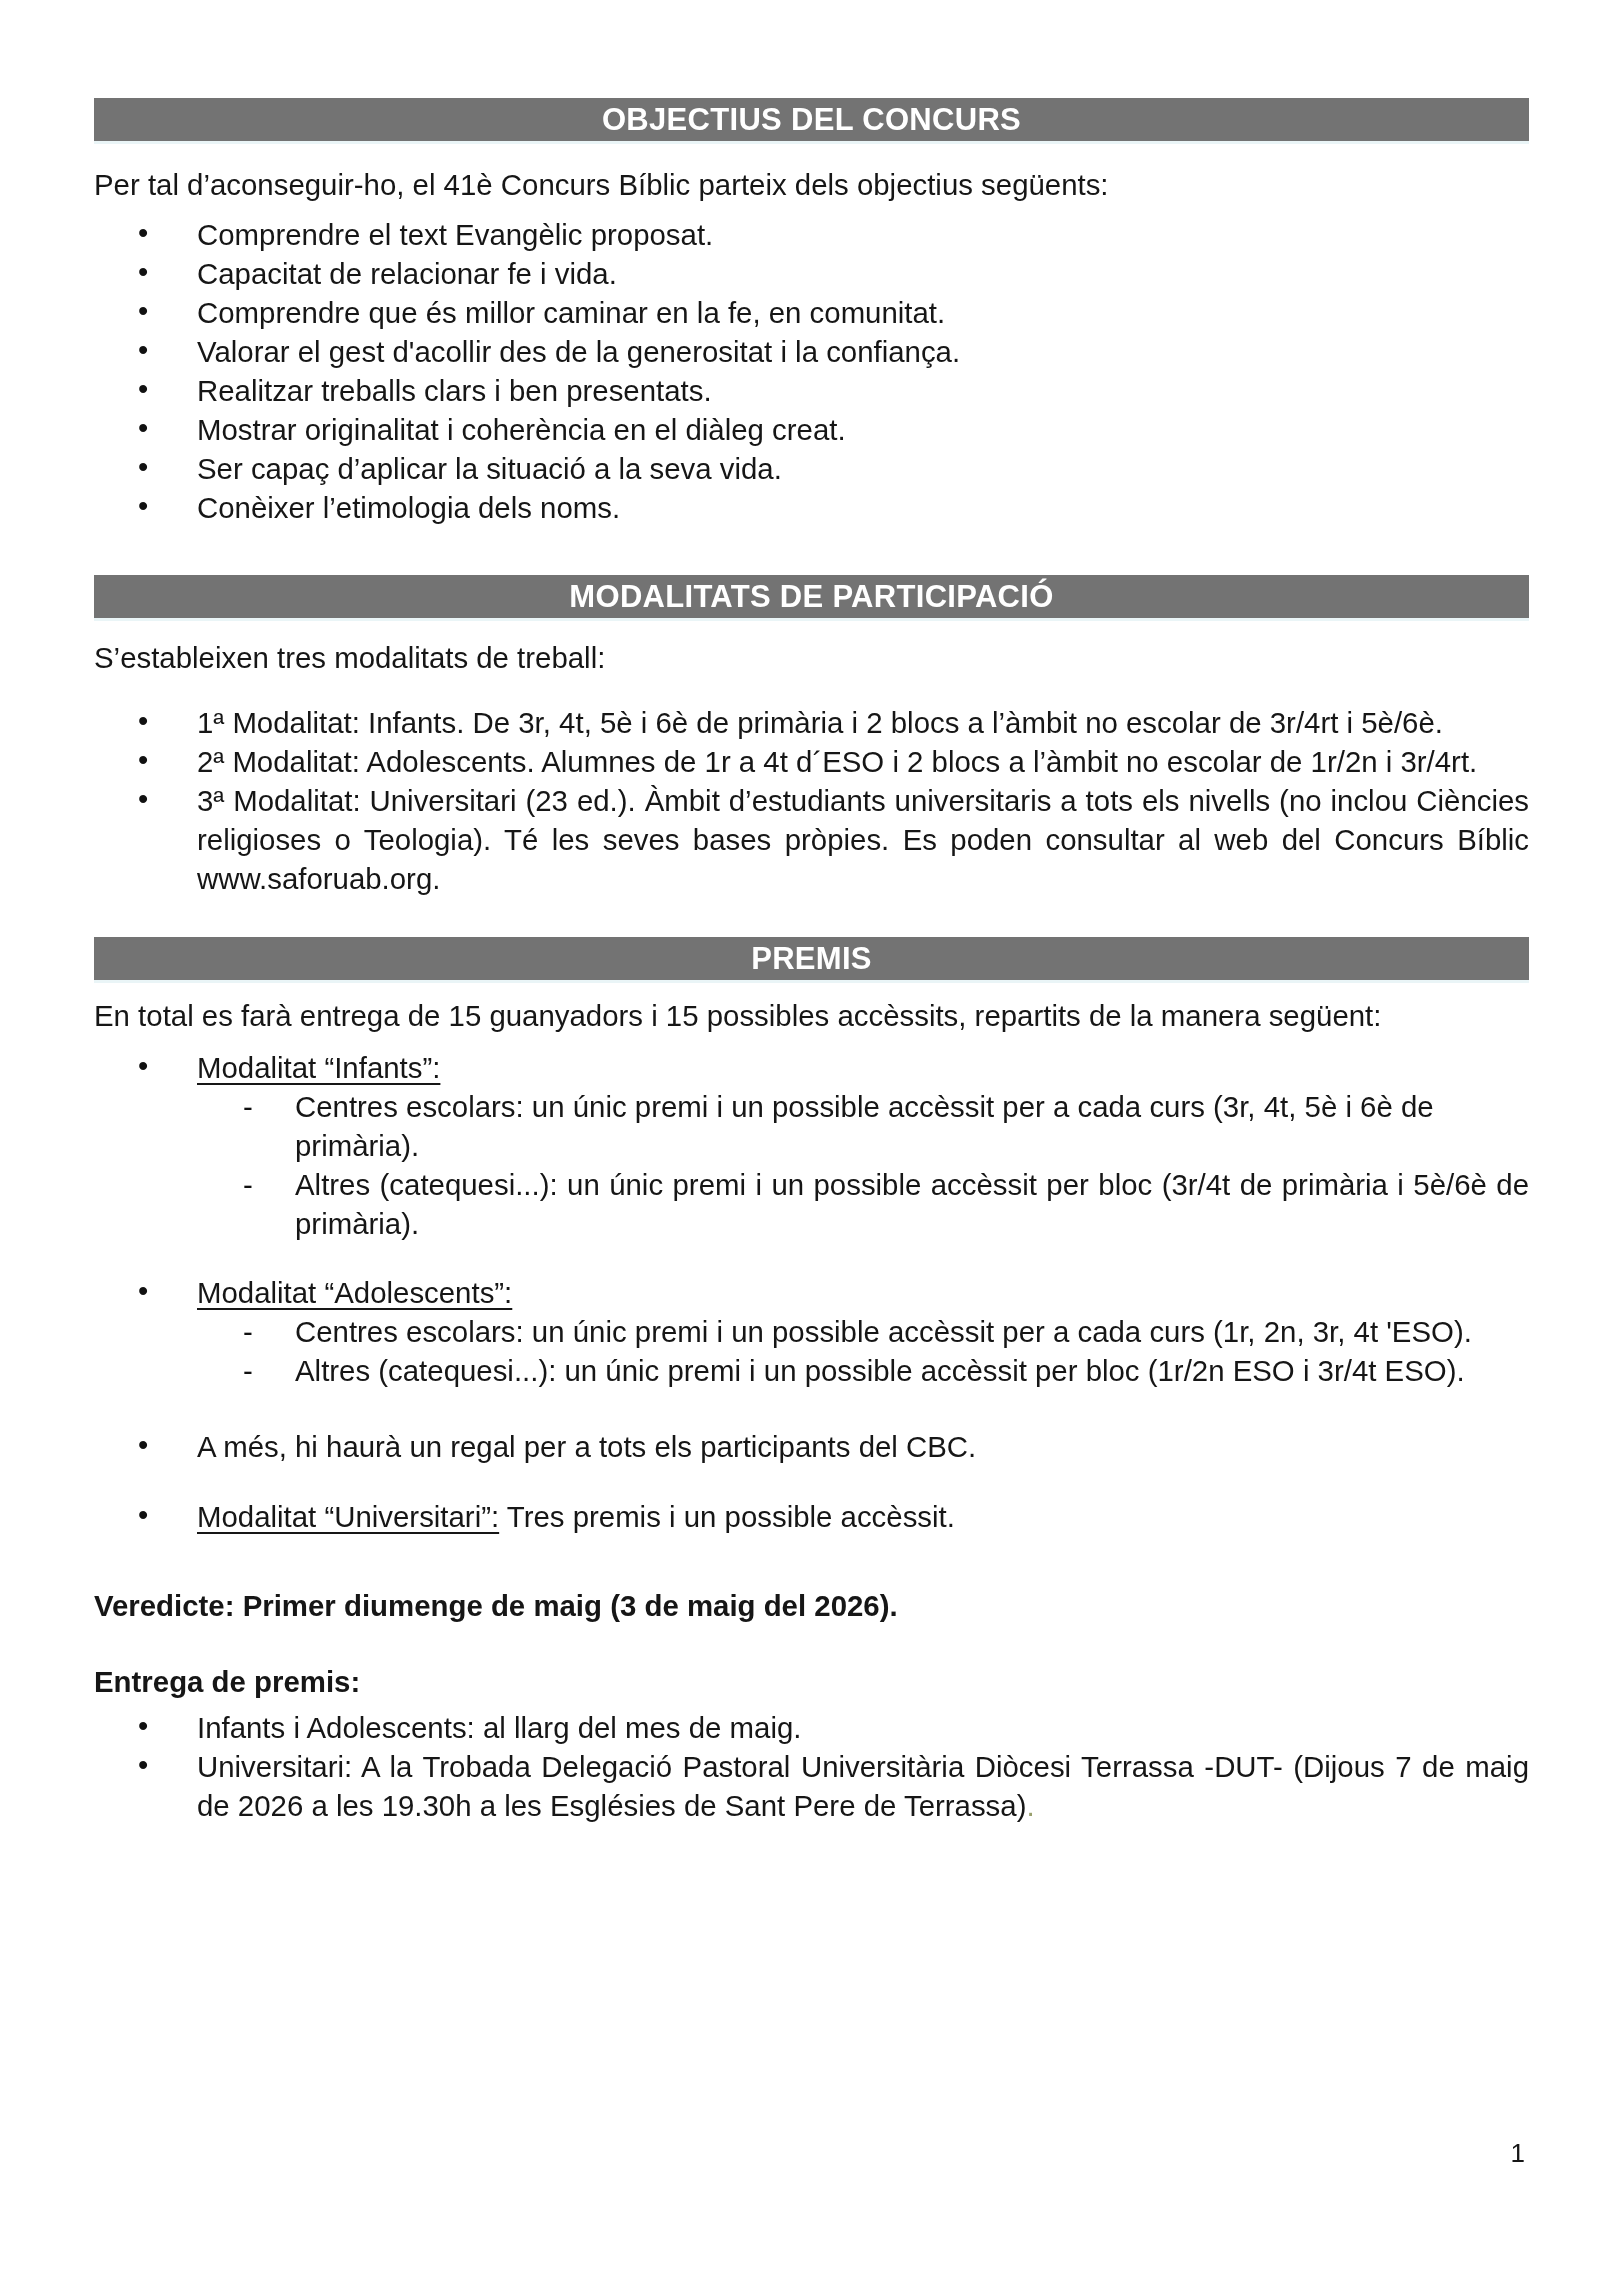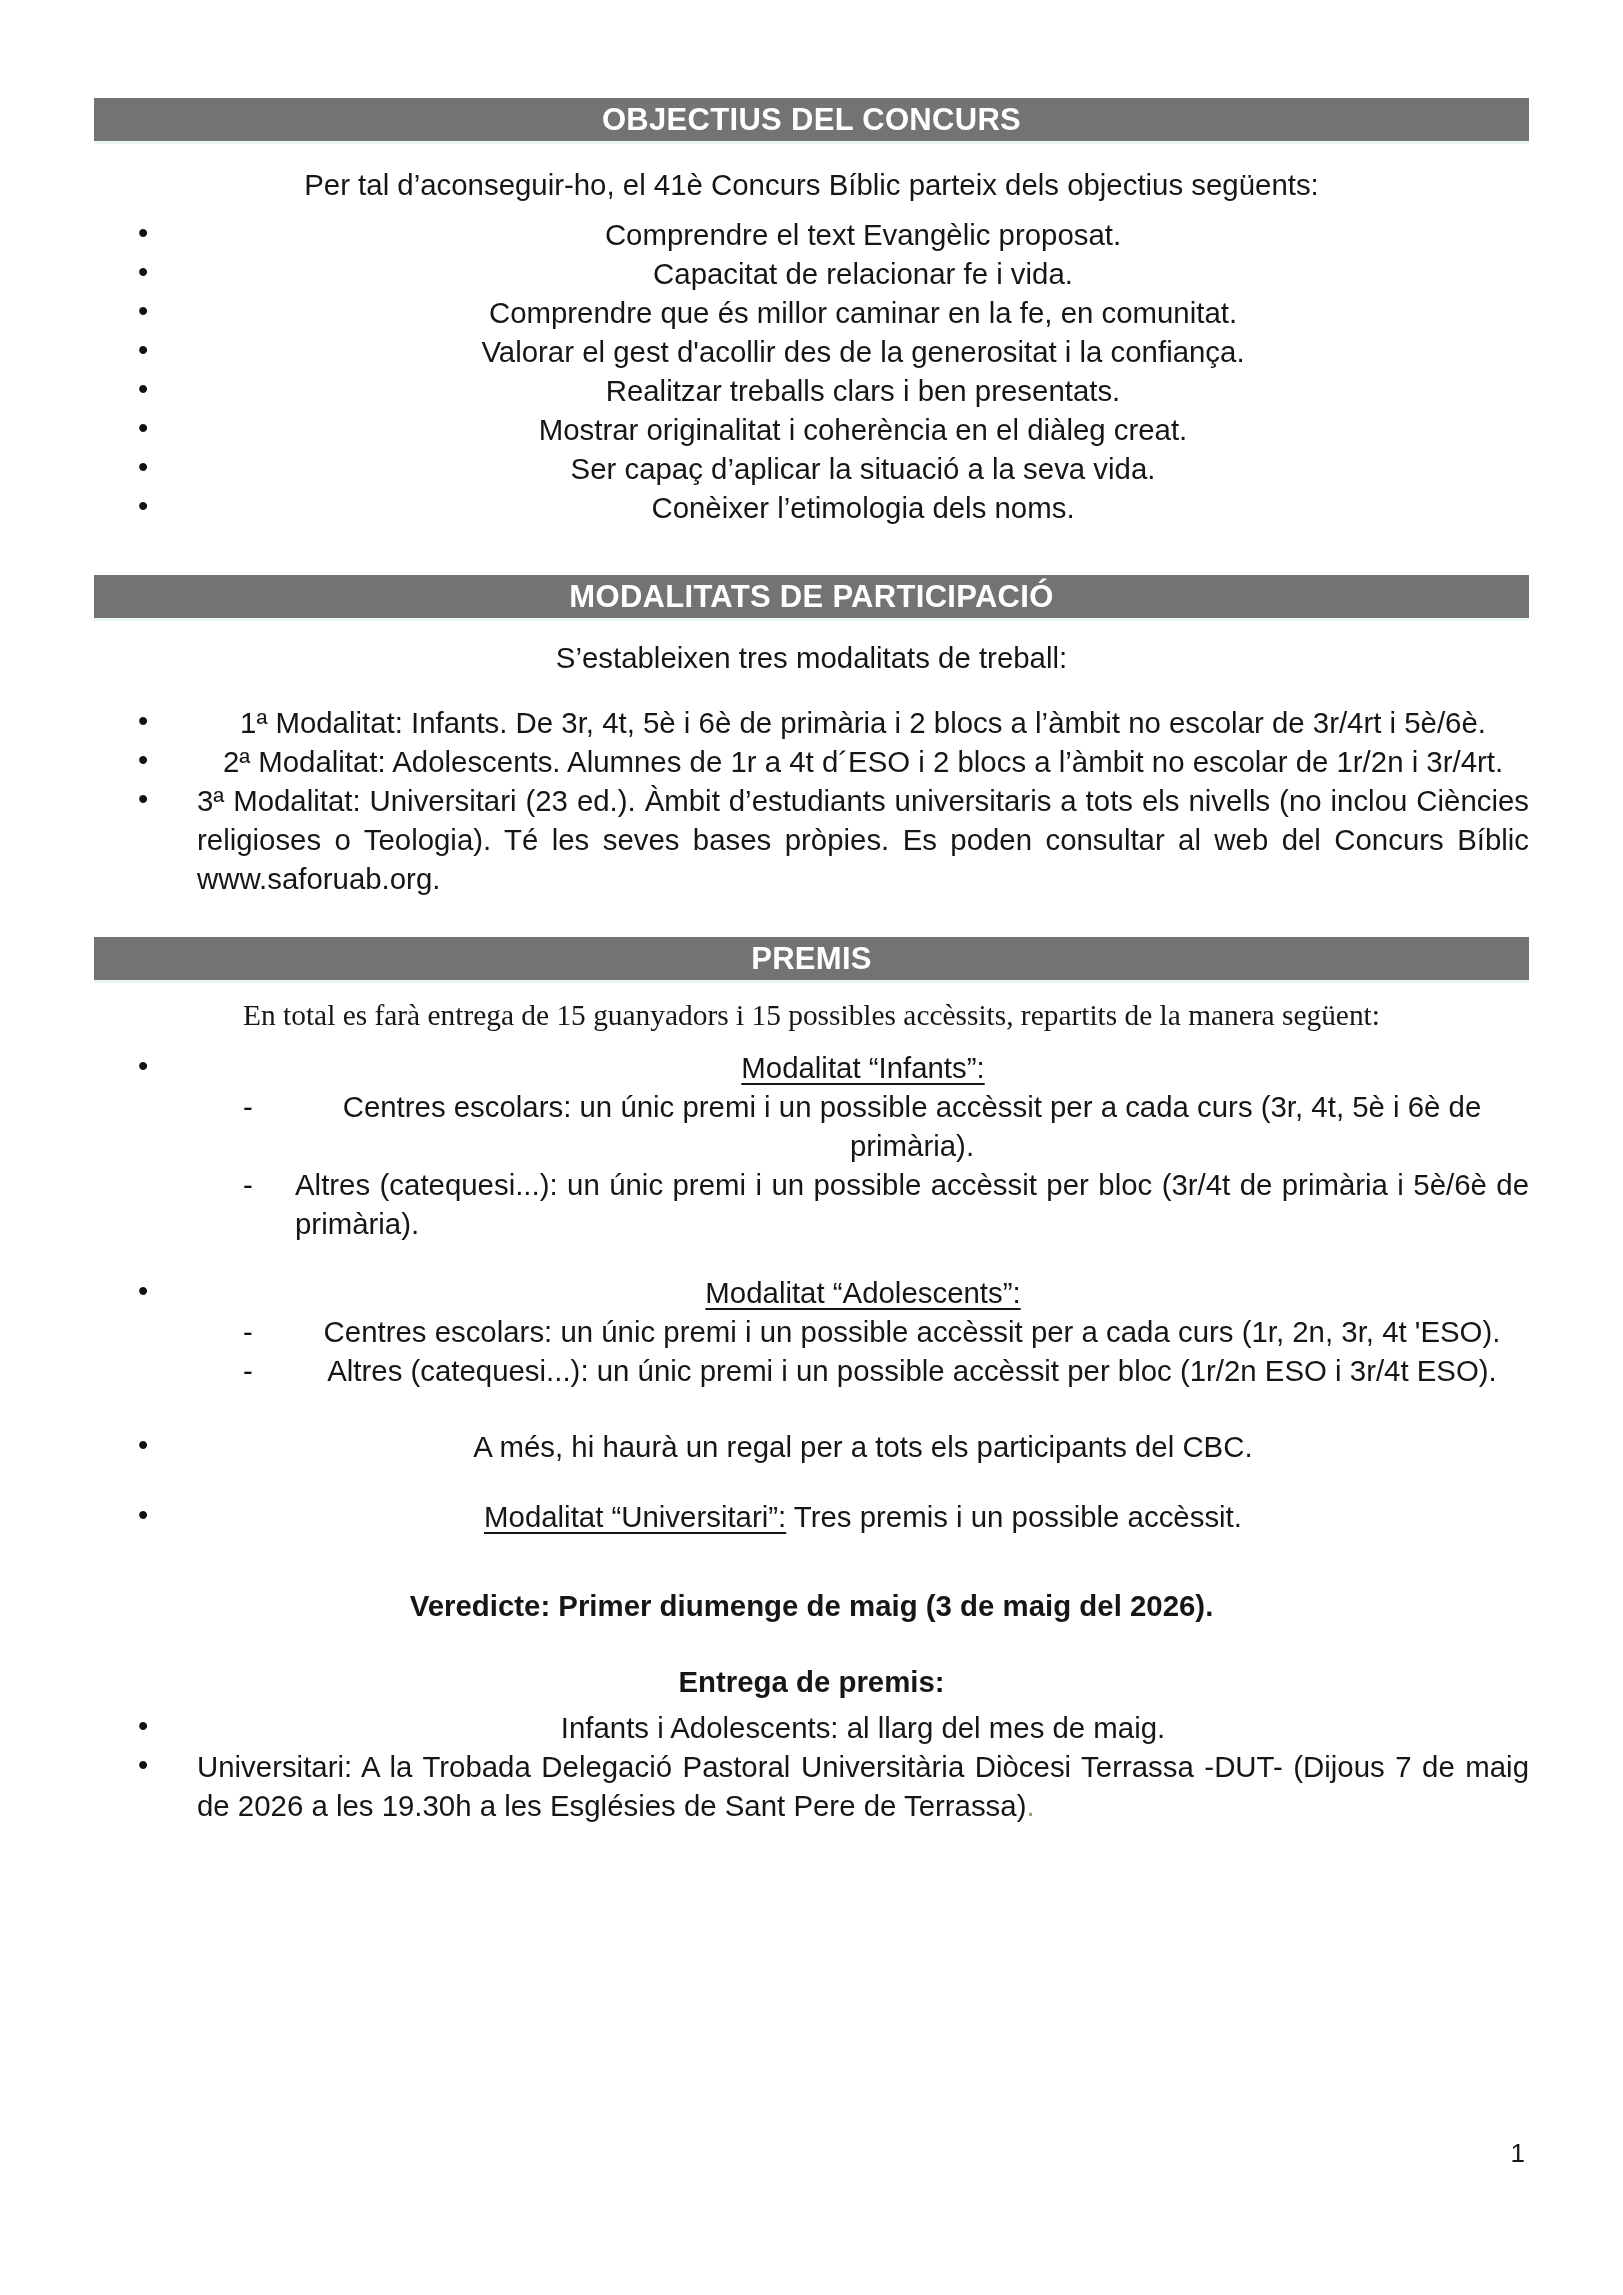--- a/index.html
+++ b/index.html
@@ -18,36 +18,36 @@
   .bar {
     height:43px;
     background:#737373;
     border-bottom:3.3px solid #eaf5f7;
     display:flex; align-items:center; justify-content:center;
   }
   .bar .bar-title {
     color:#ffffff; font-weight:bold; font-size:31px; letter-spacing:0.3px;
   }
 
-  p { margin:0;text-align:center; }
+  p { margin:0; }
   .just { text-align:justify; text-align-last:left; }
 
   .b1 { position:relative; padding-left:103px; }
   .b1::before { content:"\2022"; position:absolute; left:44px; top:-1.3px; color:#111; }
   .b2 { position:relative; padding-left:201px; }
   .b2::before { content:"-"; position:absolute; left:149px; top:0; color:#111; }
 
   .u { text-decoration:underline; text-decoration-thickness:2px; text-underline-offset:5.2px; }
   .bold { font-weight:bold; }
 
   .intro-obj     { margin-top:21px; margin-bottom:10.5px; }
   .bar-mod       { margin-top:48px;text-align:center; }
   .intro-mod     { margin-top:17px; margin-bottom:26px; }
   .bar-premis    { margin-top:39px; }
-  .intro-premis  { margin-top:13px; margin-bottom:13px;font-family:Liberation Serif, serif; }
+  .intro-premis  { margin-top:13px; margin-bottom:13px; }
   .mt-adol       { margin-top:30px; }
   .mt-uni        { margin-top:31px; }
   .mt-regal      { margin-top:37px; }
   .mt-veredicte  { margin-top:50px; }
   .mt-notif      { margin-top:50px; }
   .mt-entrega    { margin-top:37px; }
   .mt-entrega-ul { margin-top:7.2px; }
 
   .period-accent { color:#99A06E; }
 

